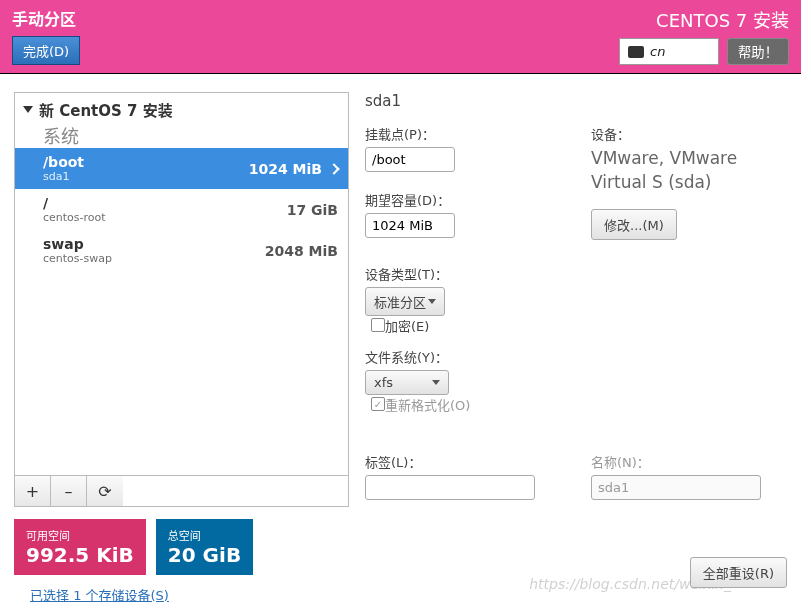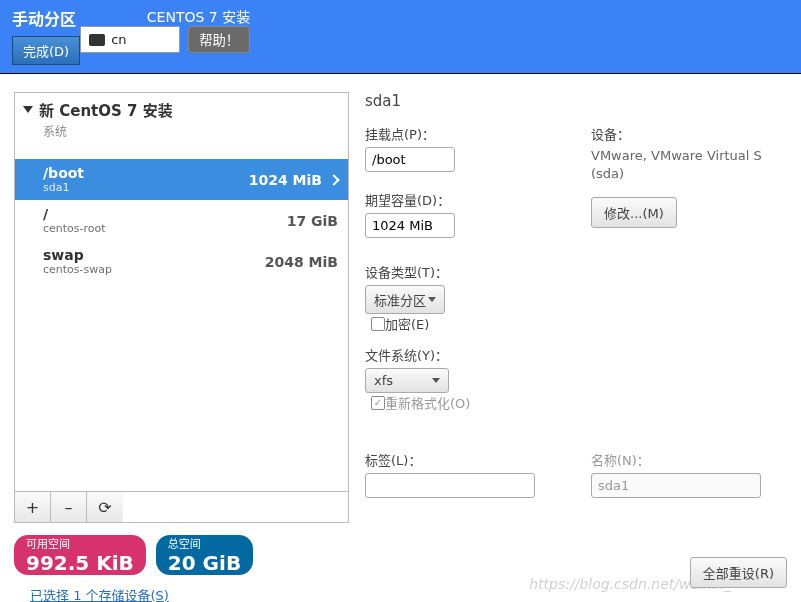--- a/index.html
+++ b/index.html
@@ -1,70 +1,70 @@
 <!DOCTYPE html>
 <html><head>
 <meta charset="utf-8">
 <style>
 * { box-sizing: border-box; margin: 0; padding: 0; font-family: "DejaVu Sans", "Noto Sans CJK SC", sans-serif; }
 body { background: #2e2e2e; width: 801px; height: 602px; overflow: hidden; font-size: 13px; }
 
-.topbar { background: #3b82f6; color: #fff; display: flex; justify-content: flex-start; padding: 6px 12px 8px; border-bottom: 1px solid #000; }
+.topbar { background: #ec4899; color: #fff; display: flex; justify-content: space-between; padding: 6px 12px 8px; border-bottom: 1px solid #000; }
 .topbar-left { display: flex; flex-direction: column; gap: 6px; }
 .topbar-title { font-size: 16px; font-weight: bold; }
 .done-btn { background: linear-gradient(#4a90d9, #2a6fb8); color: #fff; border: 1px solid #1a4a80; border-radius: 0; padding: 4px 10px; font-size: 13px; width: fit-content; }
 .topbar-right { text-align: right; }
-.right-title { font-size: 14px; margin-bottom: 0; }
+.right-title { font-size: 18px; margin-bottom: 6px; }
 .right-row { display: flex; gap: 8px; justify-content: flex-end; }
-.lang-box { background: #fff; color: #222; padding: 3px 8px; border: 1px solid #999; display: flex; align-items: center; gap: 6px; width: 100px; }
+.lang-box { background: #fff; color: #222; padding: 3px 8px; border: 1px solid #999; display: flex; align-items: center; gap: 6px; width: 100px; font-style: italic; }
 .kbd-icon { width: 16px; height: 12px; background: #333; border-radius: 2px; position: relative; }
 .help-btn { background: #6a6a6a; color: #fff; border: 1px solid #888; padding: 3px 10px; border-radius: 3px; }
 
 .main { background: #fff; height: calc(100% - 62px); padding: 18px 14px 10px; display: flex; flex-direction: column; }
 .columns { display: flex; gap: 16px; flex: 1; }
 
 .left-col { width: 335px; display: flex; flex-direction: column; }
 .tree-box { border: 1px solid #bbb; border-bottom: none; flex: 1; }
 .tree-head { display: flex; align-items: center; gap: 6px; padding: 6px 8px 0; font-size: 15px; font-weight: bold; color: #333; }
 .tri-down { width: 0; height: 0; border-left: 5px solid transparent; border-right: 5px solid transparent; border-top: 7px solid #333; }
-.tree-sub { color: #888; padding: 2px 8px 20px 28px; font-size: 12px; }
+.tree-sub { color: #888; padding: 2px 8px 0 28px; font-size: 18px; }
 .part { display: flex; justify-content: space-between; align-items: center; padding: 6px 10px 6px 28px; cursor: pointer; }
 .part.sel { background: #3b8de0; color: #fff; }
 .part-text .pmnt { font-weight: bold; font-size: 14px; }
 .part-text .pdev { font-size: 11px; opacity: 0.85; }
 .part .psize { font-weight: bold; font-size: 14px; }
 .part.sel .chev { width: 8px; height: 8px; border-right: 2px solid #fff; border-top: 2px solid #fff; transform: rotate(45deg); margin-left: 8px; }
 .part .right { display: flex; align-items: center; }
 .part:not(.sel) { color: #555; }
 .part:not(.sel) .pmnt { color: #333; }
 
 .btn-row { display: flex; border: 1px solid #bbb; }
 .btn-row button { width: 36px; height: 30px; background: linear-gradient(#fafafa,#e8e8e8); border: none; border-right: 1px solid #bbb; font-size: 16px; color: #333; }
 .btn-row button:last-child { border-right: none; }
 
 .space-row { display: flex; gap: 10px; margin-top: 12px; }
-.space-box { color: #fff; padding: 0 12px; min-width: 90px; border-radius: 14px; }
+.space-box { color: #fff; padding: 8px 12px; min-width: 90px; }
 .space-box .lbl { font-size: 11px; }
 .space-box .val { font-size: 20px; font-weight: bold; }
 .sb-free { background: #d6336c; }
 .sb-total { background: #0369a1; }
 .storage-link { color: #2a6fb8; text-decoration: underline; margin: 10px 0 0 16px; font-size: 13px; cursor: pointer; }
 
 .right-col { flex: 1; display: flex; flex-direction: column; }
 .rc-title { font-size: 15px; color: #444; margin-bottom: 14px; }
 .form-grid { display: grid; grid-template-columns: 1fr 1fr; column-gap: 30px; row-gap: 6px; font-size: 13px; color: #444; }
 .fld-lbl { margin-bottom: 4px; }
 .txt-in { width: 90px; padding: 4px 6px; border: 1px solid #aaa; border-radius: 3px; font-size: 13px; }
 .txt-in-wide { width: 170px; padding: 4px 6px; border: 1px solid #aaa; border-radius: 3px; font-size: 13px; }
 .btn-std { background: linear-gradient(#fafafa,#e2e2e2); border: 1px solid #aaa; border-radius: 3px; padding: 5px 12px; font-size: 13px; color: #444; }
 .sel-box { background: linear-gradient(#fafafa,#e2e2e2); border: 1px solid #aaa; border-radius: 3px; padding: 4px 8px; font-size: 13px; width: 80px; display: inline-flex; justify-content: space-between; align-items: center; }
 .sel-tri { width: 0; height: 0; border-left: 4px solid transparent; border-right: 4px solid transparent; border-top: 5px solid #555; }
 .chk-row { display: flex; align-items: center; }
 .chk { width: 14px; height: 14px; border: 1px solid #888; border-radius: 2px; display: inline-flex; align-items: center; justify-content: center; font-size: 10px; background: #fff; }
-.dev-txt { color: #666; font-size: 13px; line-height: 1.4; }
+.dev-txt { color: #666; font-size: 17px; line-height: 1.4; }
 .section-gap { margin-top: 18px; }
 .disabled { color: #999; }
 
 .footer { position: absolute; bottom: 14px; right: 14px; }
 .watermark { position: absolute; right: 70px; bottom: 10px; color: rgba(120,120,120,0.35); font-size: 14px; font-style: italic; pointer-events: none; }
 </style>
 </head>
 <body>
 
 <div class="topbar">

